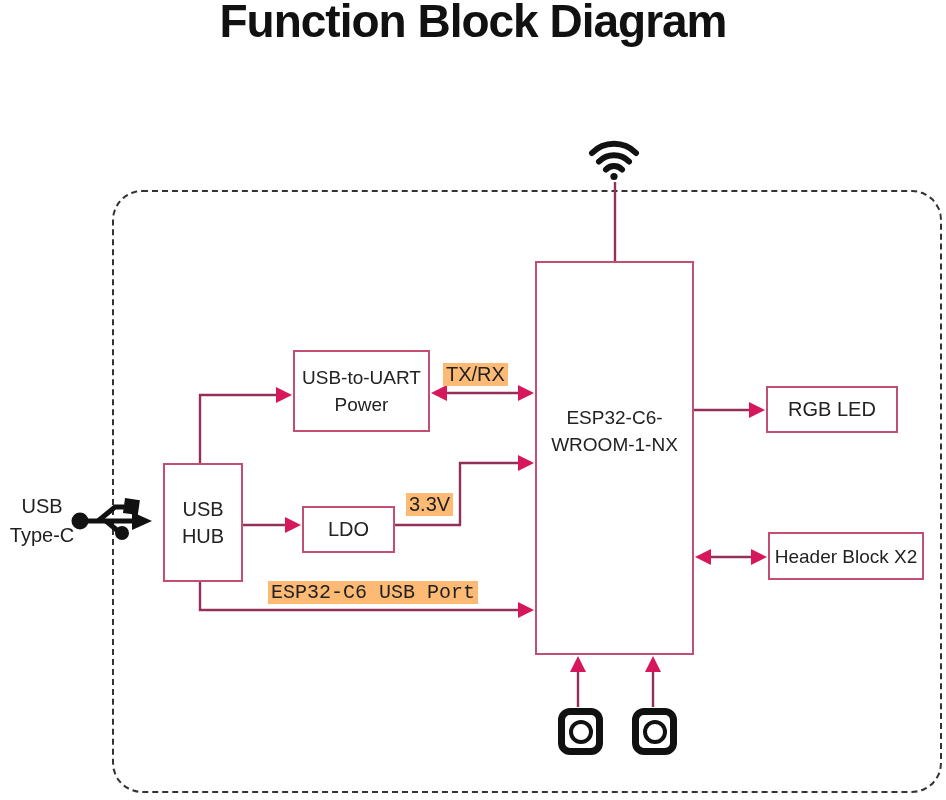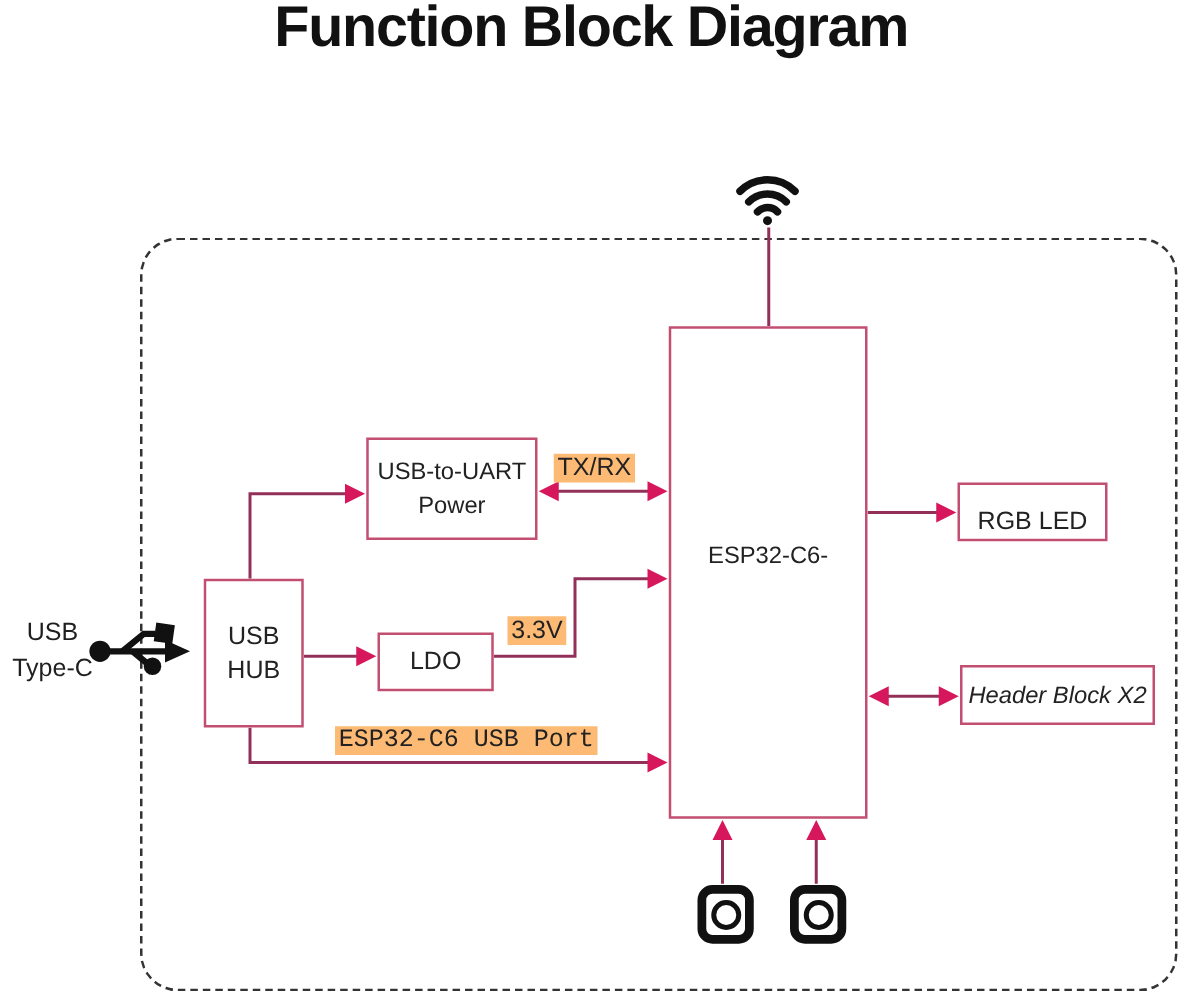--- a/index.html
+++ b/index.html
@@ -21,22 +21,22 @@
 
   .block{position:absolute;background:#fff;border:2px solid #c24f72;
          box-sizing:border-box;display:flex;flex-direction:column;
          align-items:center;justify-content:center;
          font-size:20px;line-height:27px;text-align:center;color:#222;}
   .blk-hub{left:163px;top:463px;width:80px;height:119px;}
   .blk-uart{left:293px;top:350px;width:137px;height:82px;font-size:19px;}
   .blk-ldo{left:302px;top:506px;width:93px;height:47px;}
   .blk-esp32{left:535px;top:261px;width:159px;height:394px;justify-content:flex-end;
              padding-bottom:195px;font-size:19px;}
-  .blk-rgb{left:766px;top:386px;width:120px;height:47px;justify-content:flex-end;}
-  .blk-header{left:768px;top:532px;width:156px;height:48px;font-size:19px;font-style:italic;}
+  .blk-rgb{left:766px;top:386px;width:132px;height:47px;}
+  .blk-header{left:768px;top:532px;width:156px;height:48px;font-size:19px;}
 
   .edge-label{position:absolute;background:#fdba74;font-size:20px;color:#222;
               white-space:nowrap;padding:0 3px;}
   .lbl-txrx{left:443px;top:363px;}
   .lbl-33v{left:406px;top:493px;}
   .lbl-usbport{left:268px;top:581px;font-family:Liberation Mono, monospace;}
 
   .ext-usb-label{position:absolute;left:2px;top:492px;width:80px;text-align:center;
                  font-size:20px;line-height:29px;}
 
@@ -128,20 +128,21 @@
     <span>USB-to-UART</span>
     <span>Power</span>
   </div>
 
   <div class="block blk-ldo">
     <span>LDO</span>
   </div>
 
   <div class="block blk-esp32">
     <span>ESP32-C6-</span>
+    <span>WROOM-1-NX</span>
   </div>
 
   <div class="block blk-rgb">
     <span>RGB LED</span>
   </div>
 
   <div class="block blk-header">
     <span>Header Block X2</span>
   </div>
 

